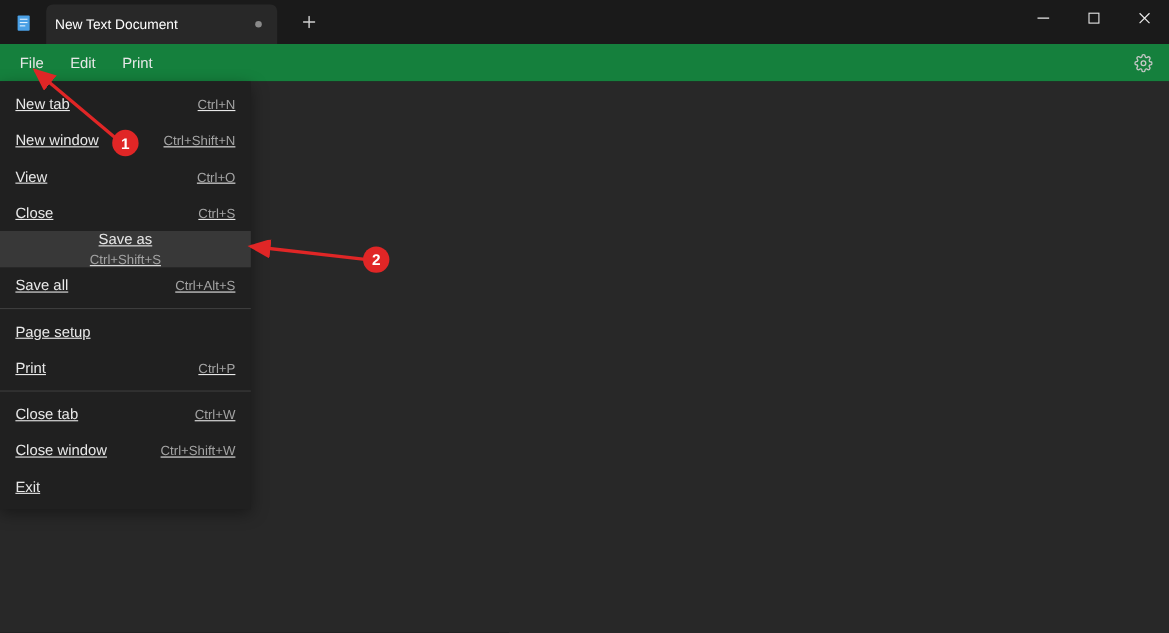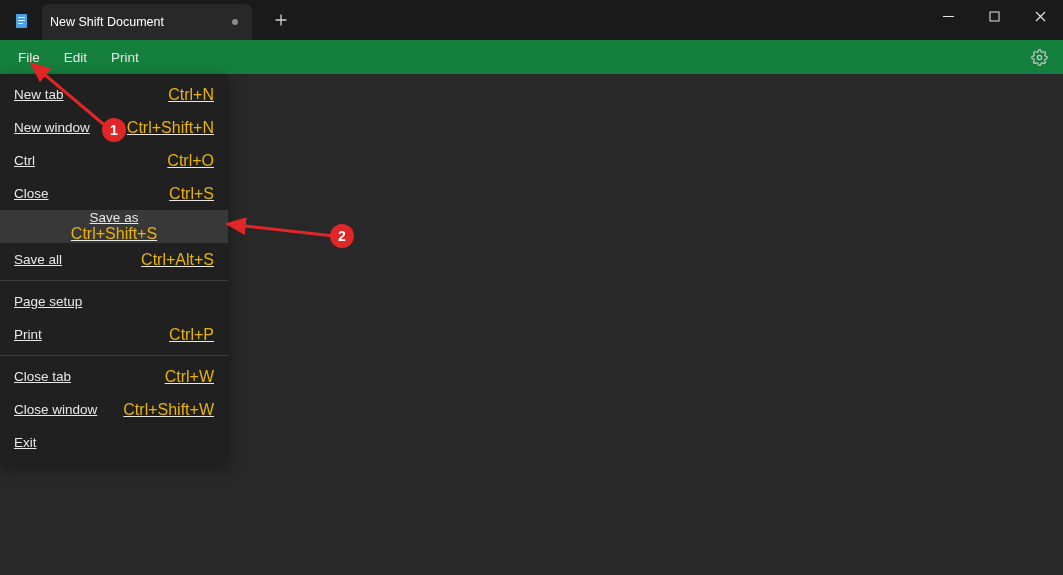--- a/index.html
+++ b/index.html
@@ -136,22 +136,22 @@
       height: 33px;
       font-size: 13.5px;
       color: #e8e8e8;
       cursor: pointer;
     }
     .dropdown-item.hover {
       background: #383838;
       flex-direction: column;
     }
     .dropdown-item .shortcut {
-      font-size: 16px;
-      color: #eab308;
+      font-size: 12px;
+      color: #a3a3a3;
     }
     .dropdown-sep {
       height: 1px;
       background: #3d3d3d;
       margin: 4px 0;
     }
     .callout {
       position: absolute;
       width: 24px;
       height: 24px;
@@ -179,21 +179,21 @@
 <div class="titlebar">
   <span class="app-icon">
     <svg width="16" height="16" viewBox="0 0 16 16">
       <rect x="2" y="1" width="11" height="14" rx="1" fill="#4aa0e6"></rect>
       <rect x="4" y="4" width="7" height="1" fill="#dff1ff"></rect>
       <rect x="4" y="7" width="7" height="1" fill="#dff1ff"></rect>
       <rect x="4" y="10" width="5" height="1" fill="#dff1ff"></rect>
     </svg>
   </span>
   <div class="tab">
-    <span class="tab-title">New Shift Document</span>
+    <span class="tab-title">New Text Document</span>
     <span class="tab-dirty"></span>
   </div>
   <div class="new-tab">
     <svg width="12" height="12" viewBox="0 0 12 12">
         <path d="M6 1v10M1 6h10" stroke="#d0d0d0" stroke-width="1.3" stroke-linecap="round"></path>
       </svg>
   </div>
   <div class="window-controls">
     <div class="win-btn">
       <svg width="11" height="11" viewBox="0 0 11 11">
@@ -231,21 +231,21 @@
 <div class="dropdown">
   <div class="dropdown-item">
     <span>New tab</span>
     <span class="shortcut">Ctrl+N</span>
   </div>
   <div class="dropdown-item">
     <span>New window</span>
     <span class="shortcut">Ctrl+Shift+N</span>
   </div>
   <div class="dropdown-item">
-    <span>Ctrl</span>
+    <span>View</span>
     <span class="shortcut">Ctrl+O</span>
   </div>
   <div class="dropdown-item">
     <span>Close</span>
     <span class="shortcut">Ctrl+S</span>
   </div>
   <div class="dropdown-item hover">
     <span>Save as</span>
     <span class="shortcut">Ctrl+Shift+S</span>
   </div>

